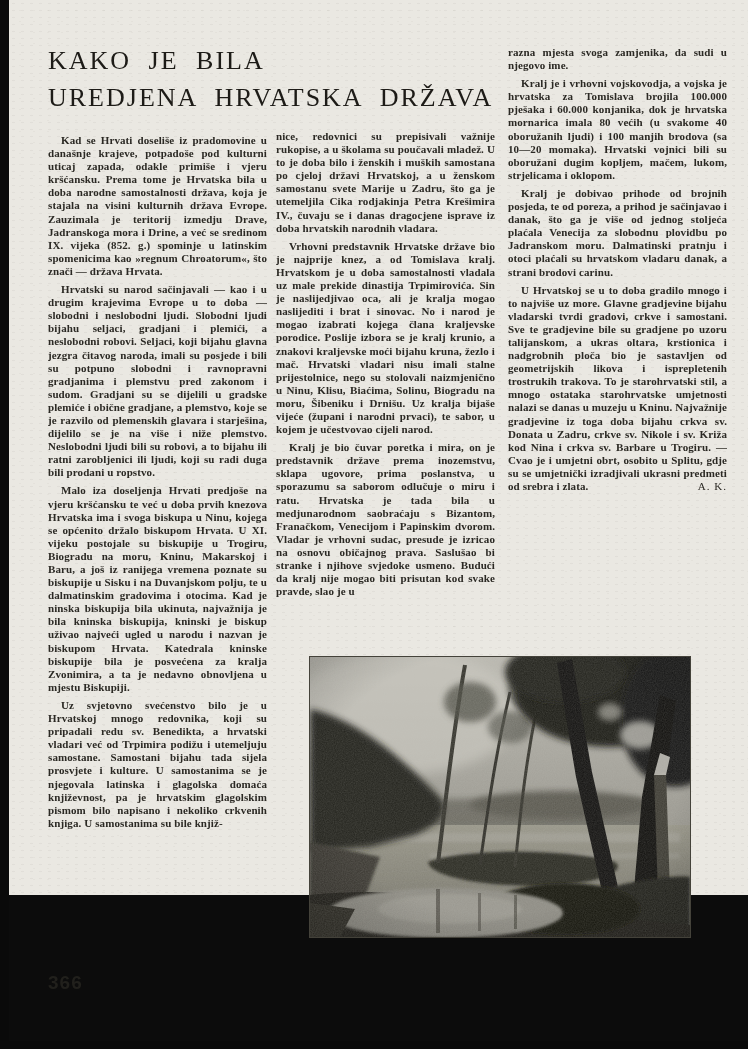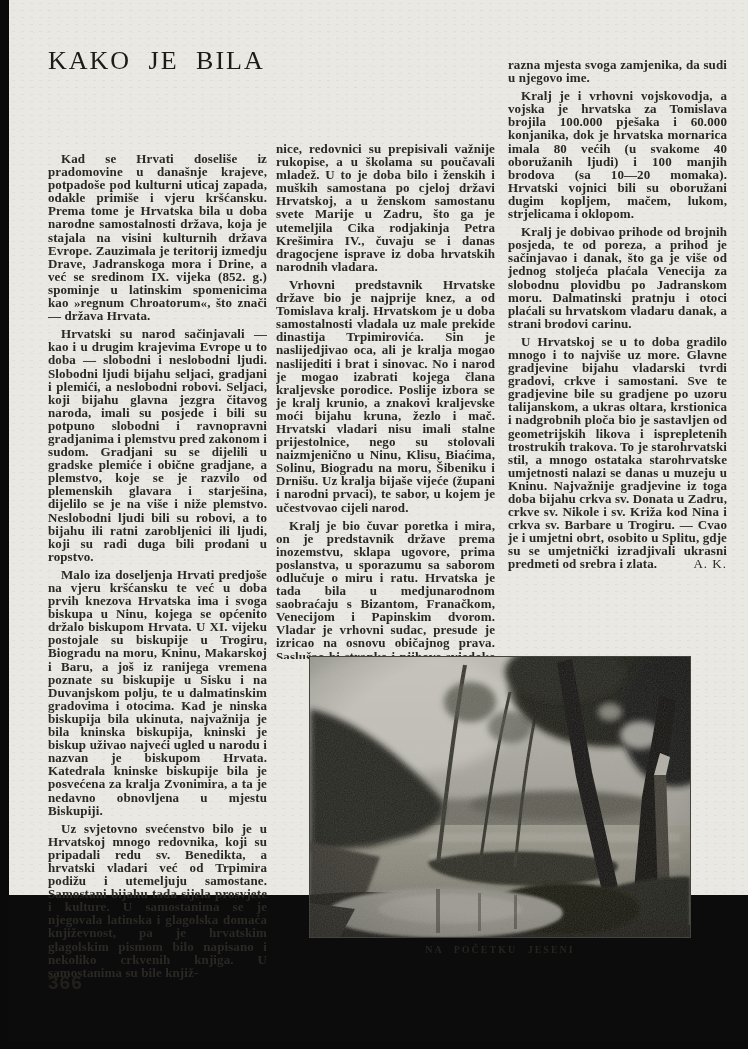--- a/index.html
+++ b/index.html
@@ -7,45 +7,46 @@
         font-family:"Liberation Serif","DejaVu Serif",serif;}
   .paper{position:absolute;left:9px;top:0;width:739px;height:895px;
          background-color:#eae8e2;
          background-image:
            radial-gradient(rgba(70,62,48,0.055) 1px, transparent 1.3px),
            radial-gradient(rgba(70,62,48,0.04) 1px, transparent 1.3px);
          background-size:9px 7px,14px 11px;
          background-position:0 0,4px 5px;padding-left:21px;}
   .title{position:absolute;left:39px;top:42px;color:#1d1b17;
          font-size:26px;line-height:37px;letter-spacing:2px;word-spacing:9px;font-weight:400;}
-  .col{position:absolute;width:219px;text-align:justify;font-size:13px;line-height:13.1px;
-       font-weight:bold;color:#2b2924;letter-spacing:0.1px;overflow:hidden;margin-top:12px;}
+  .col{position:absolute;width:219px;text-align:justify;font-size:11px;line-height:13.1px;
+       font-weight:bold;color:#2b2924;letter-spacing:0.1px;overflow:hidden;}
   .col p{margin:0 0 5px 0;text-indent:13px;}
   .col p.cont{text-indent:0;}
-  #col1{left:39px;top:140px;height:852px;}
+  #col1{left:39px;top:134px;height:852px;}
   #col2{left:267px;top:130px;height:517px;font-family:Liberation Serif, serif;}
   #col3{left:499px;top:46px;height:586px;}
   .author{float:right;font-weight:normal;letter-spacing:1px;}
   .photo{position:absolute;left:301px;top:657px;width:380px;height:280px;
          outline:1px solid #44423a;background:#8a887f;}
   .caption{position:absolute;left:301px;top:944px;width:380px;text-align:center;
            font-size:10px;font-weight:bold;letter-spacing:2px;word-spacing:6px;color:#26241f;}
   .pagenum{position:absolute;left:39px;top:972px;font-family:"Liberation Sans","DejaVu Sans",sans-serif;
            font-weight:bold;font-size:19px;letter-spacing:1px;color:#21201c;}
   .edge-left{position:absolute;left:0;top:0;width:9px;height:1049px;background:#0a0a0a;}
   .edge-bottom{position:absolute;left:0;top:1041px;width:748px;height:8px;background:#0a0a0a;}
 </style>
 </head>
 <body>
 
 <div class="scan">
   <div class="paper">
 
     <div class="title">
       <div>KAKO JE BILA</div>
+      <div>UREDJENA HRVATSKA DRŽAVA</div>
     </div>
 
     <div class="col" id="col1">
       <p>Kad se Hrvati doseliše iz pradomovine u današnje krajeve, potpadoše pod kulturni uticaj zapada, odakle primiše i vjeru kršćansku. Prema tome je Hrvatska bila u doba narodne samostalnosti država, koja je stajala na visini kulturnih država Evrope. Zauzimala je teritorij izmedju Drave, Jadranskoga mora i Drine, a već se sredinom IX. vijeka (852. g.) spominje u latinskim spomenicima kao »regnum Chroatorum«, što znači — država Hrvata.</p>
       <p>Hrvatski su narod sačinjavali — kao i u drugim krajevima Evrope u to doba — slobodni i neslobodni ljudi. Slobodni ljudi bijahu seljaci, gradjani i plemići, a neslobodni robovi. Seljaci, koji bijahu glavna jezgra čitavog naroda, imali su posjede i bili su potpuno slobodni i ravnopravni gradjanima i plemstvu pred zakonom i sudom. Gradjani su se dijelili u gradske plemiće i obične gradjane, a plemstvo, koje se je razvilo od plemenskih glavara i starješina, dijelilo se je na više i niže plemstvo. Neslobodni ljudi bili su robovi, a to bijahu ili ratni zarobljenici ili ljudi, koji su radi duga bili prodani u ropstvo.</p>
       <p>Malo iza doseljenja Hrvati predjoše na vjeru kršćansku te već u doba prvih knezova Hrvatska ima i svoga biskupa u Ninu, kojega se općenito držalo biskupom Hrvata. U XI. vijeku postojale su biskupije u Trogiru, Biogradu na moru, Kninu, Makarskoj i Baru, a još iz ranijega vremena poznate su biskupije u Sisku i na Duvanjskom polju, te u dalmatinskim gradovima i otocima. Kad je ninska biskupija bila ukinuta, najvažnija je bila kninska biskupija, kninski je biskup uživao najveći ugled u narodu i nazvan je biskupom Hrvata. Katedrala kninske biskupije bila je posvećena za kralja Zvonimira, a ta je nedavno obnovljena u mjestu Biskupiji.</p>
       <p>Uz svjetovno svećenstvo bilo je u Hrvatskoj mnogo redovnika, koji su pripadali redu sv. Benedikta, a hrvatski vladari već od Trpimira podižu i utemeljuju samostane. Samostani bijahu tada sijela prosvjete i kulture. U samostanima se je njegovala latinska i glagolska domaća književnost, pa je hrvatskim glagolskim pismom bilo napisano i nekoliko crkvenih knjiga. U samostanima su bile knjiž-</p>
     </div>
 
     <div class="col" id="col2">
@@ -134,19 +135,18 @@
         <rect x="126" y="232" width="4" height="44" fill="#514f47" opacity="0.8"></rect>
         <rect x="168" y="236" width="3" height="38" fill="#55534b" opacity="0.7"></rect>
         <rect x="204" y="238" width="3" height="34" fill="#4c4a42" opacity="0.7"></rect>
         <path d="M0,246 L45,252 L30,280 L0,280 Z" fill="#2e2c25"></path>
 
         <rect x="0" y="0" width="380" height="280" fill="url(#vig)"></rect>
         <rect x="0" y="0" width="380" height="280" filter="url(#grain)"></rect>
       </svg>
     </div>
 
-    <div class="caption">NA POČETKU JESENI</div>
     <div class="pagenum">366</div>
   </div>
 
   <div class="edge-left"></div>
   <div class="edge-bottom"></div>
 </div>
 
 </body></html>

